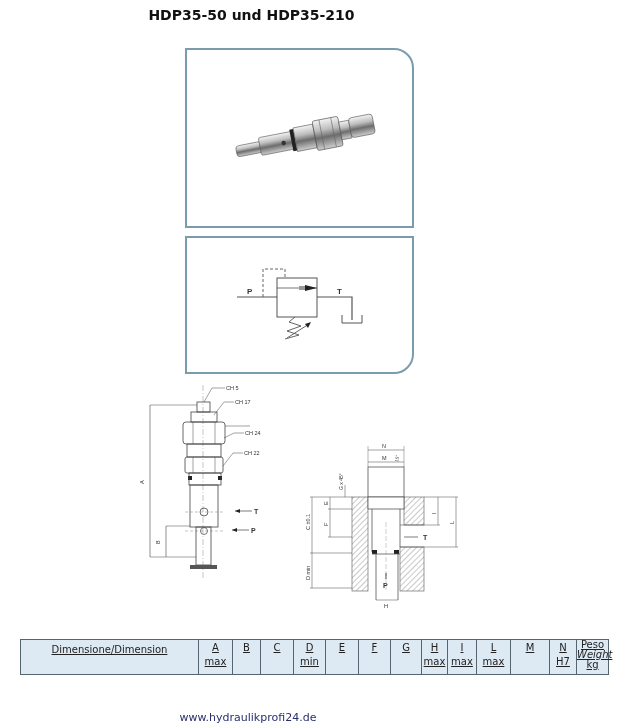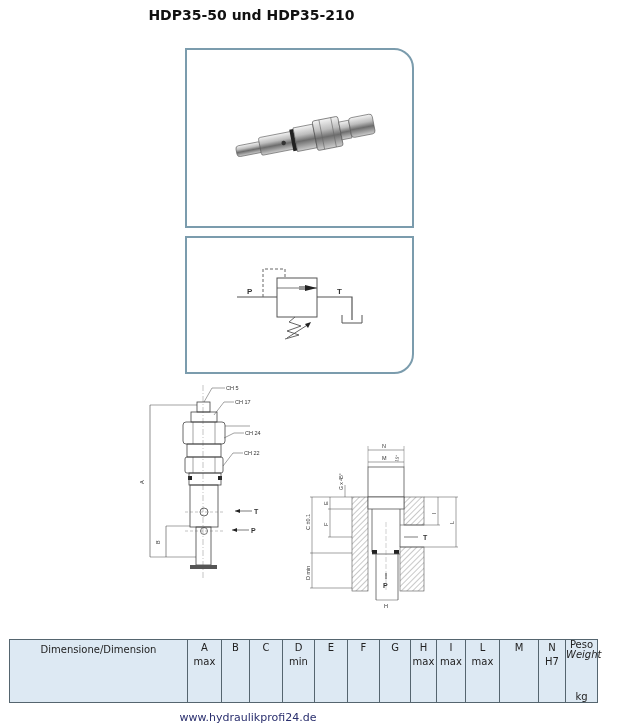--- a/index.html
+++ b/index.html
@@ -12,22 +12,22 @@
     font-family:"DejaVu Sans", sans-serif; font-weight:bold; font-size:14px; color:#111;
   }
   .panel {
     position:absolute; left:185px; width:229px; border:2px solid #7b9cad; background:#fff; box-sizing:border-box;
   }
   .panel-photo { top:48px; height:180px; border-radius:0 20px 0 0; }
   .panel-symbol { top:236px; height:138px; border-radius:0 0 20px 0; }
   .panel svg { position:absolute; left:0; top:0; }
   .drawing { position:absolute; }
   .tbl {
-    position:absolute; left:9px; top:639px; width:588px; border-collapse:collapse;
-    font-family:"DejaVu Sans", sans-serif; font-size:10px; color:#222; table-layout:fixed;
+    position:absolute; left:20px; top:639px; width:588px; border-collapse:collapse;
+    font-family:"DejaVu Sans", sans-serif; font-size:10px; color:#222; table-layout:fixed;text-decoration:underline;
   }
   .tbl td {
     border:1px solid #55656f; text-align:center; padding:0; background:#dde9f3; vertical-align:top;
   }
   .tbl tr.hdr td { height:30px; }
   .tbl tr.dat td { height:13px; line-height:13px; vertical-align:middle; }
   .tbl .hname { font-size:10px; padding-top:4px; }
   .tbl .cl { display:block; line-height:14px; padding-top:1px; }
   .tbl .sub { display:block; line-height:13px; }
   .tbl .italic { font-style:italic; }
@@ -274,19 +274,19 @@
           <span class="cl">M</span>
           <span class="sub"></span>
         </td>
     <td>
           <span class="cl">N</span>
           <span class="sub">H7</span>
         </td>
     <td style="line-height:9px;">
       <span style="display:block;line-height:10px;">Peso</span>
       <span class="italic" style="display:block;line-height:10px;">Weight</span>
-      <span style="display:block;line-height:10px;margin-top:32px;">kg</span>
+      <span style="display:block;line-height:10px;">kg</span>
     </td>
   </tr>
 </tbody>
   </table>
 
 <div class="footer">www.hydraulikprofi24.de</div>
 
 </body></html>

